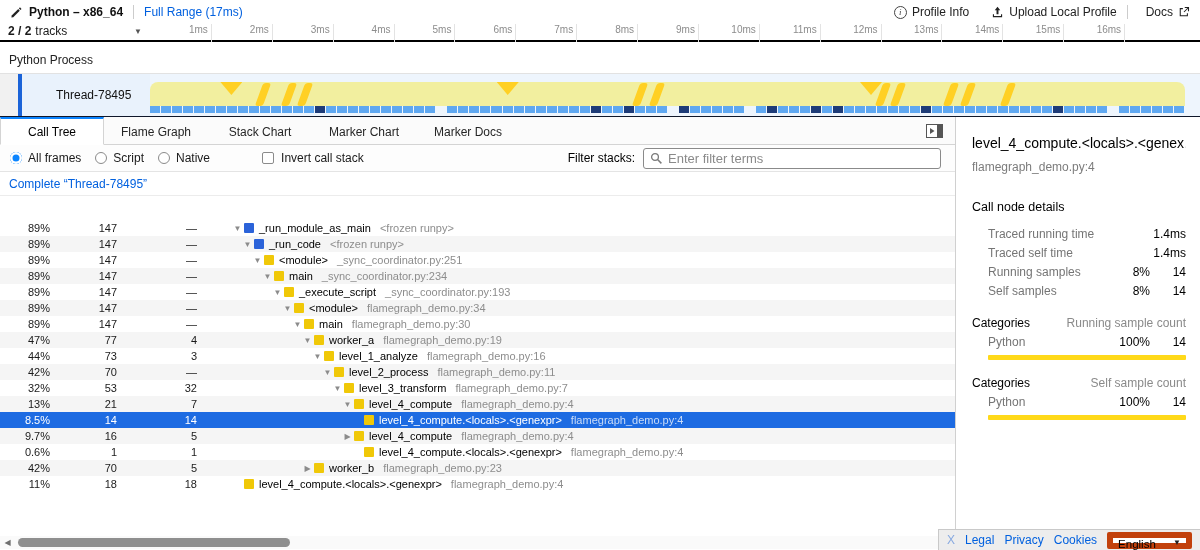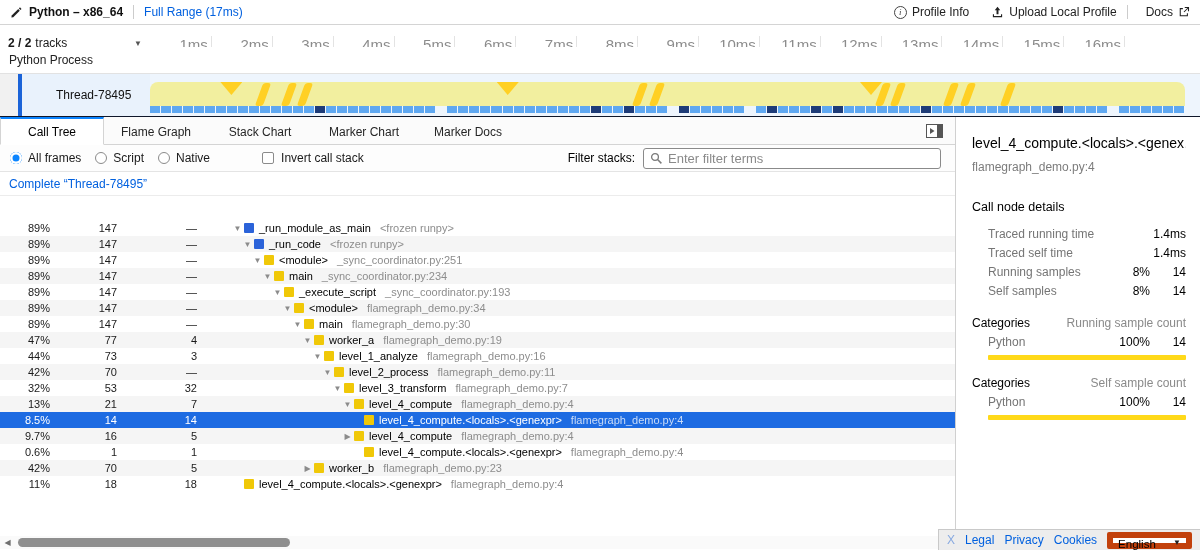--- a/index.html
+++ b/index.html
@@ -17,28 +17,28 @@
   .tophdr .title{display:flex;align-items:center;gap:7px;font-weight:bold;color:#111}
   .vdiv{width:1px;height:14px;background:#ccc;margin:0 10px}
   .rangelink{color:var(--link);cursor:pointer}
   .hspacer{flex:1}
   .hbtn{display:flex;align-items:center;gap:5px;color:#222;margin-left:22px;cursor:pointer}
   .icn{display:inline-flex;align-items:center;justify-content:center}
   .info-circ{width:13px;height:13px;border:1px solid #444;border-radius:50%;font-size:9px;line-height:11px;
     text-align:center;color:#444;font-family:"Liberation Serif",serif;font-style:italic}
 
   
-  .ruler-row{position:absolute;left:0;top:32px;width:1200px;height:22px;border-bottom:2px solid #000000;background:#fff}
+  .ruler-row{position:absolute;left:0;top:20px;width:1200px;height:22px;border-bottom:2px solid #000000;background:#fff}
   .tracks-select{position:absolute;left:0;top:0;width:150px;height:22px;display:flex;align-items:center;
     padding:0 8px;cursor:pointer}
   .tracks-select .bld{font-weight:bold;margin-right:4px}
   .tracks-select .car{margin-left:auto;font-size:8px;color:#555}
   .ruler{position:absolute;left:150px;top:0;width:1035px;height:22px}
   .tick{position:absolute;top:4px;bottom:0;width:0;border-left:1px solid #e3e3e3}
-  .tick span{position:absolute;right:4px;top:0;font-size:15px;color:var(--gray);white-space:nowrap}
+  .tick span{position:absolute;right:4px;top:0;font-size:10px;color:var(--gray);white-space:nowrap}
 
   .process-row{position:absolute;left:0;top:47px;width:1200px;height:27px;border-bottom:1px solid #e2e2e2;
     display:flex;align-items:center;padding-left:9px;background:#fff;color:#222}
 
   .thread-row{position:absolute;left:0;top:74px;width:1200px;height:43px;border-bottom:1px solid #0f172a;
     background:#eef5fd;display:flex;cursor:pointer}
   .thread-gutter{width:18px;background:#f1f1f1}
   .thread-accent{width:4px;background:#1b63d8}
   .thread-label{width:128px;display:flex;align-items:center;padding-left:34px;color:#111;background:#e9f2fc}
   .track-graph{position:relative;width:1035px;margin-top:8px;height:31px}

